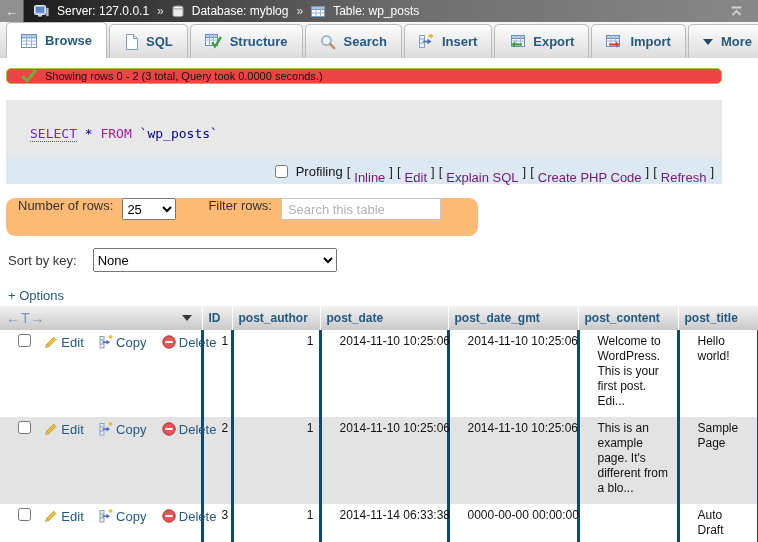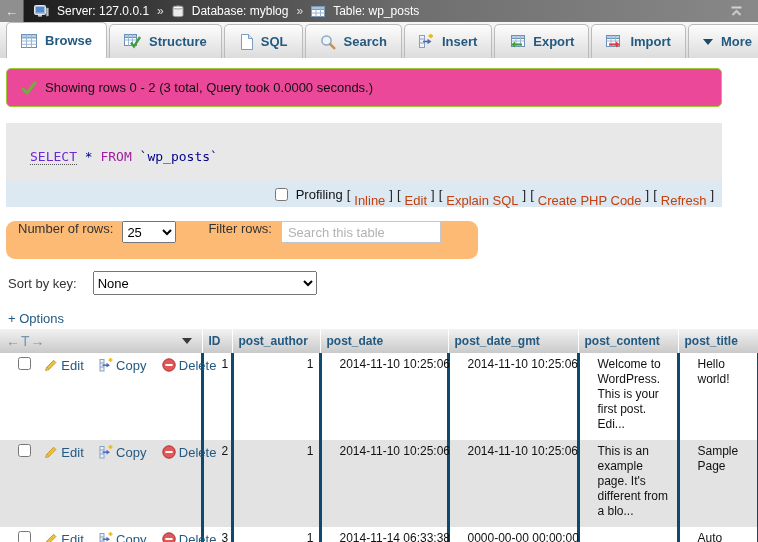--- a/index.html
+++ b/index.html
@@ -23,49 +23,49 @@
     display:flex; align-items:flex-end; padding-left:6px; }
   .tab { display:flex; align-items:center; gap:8px; height:34px; padding:0 14px;
     margin-right:2px; border:1px solid #bbb; border-bottom:none; border-radius:5px 5px 0 0;
     background:linear-gradient(#fdfdfd,#dcdcdc); color:#235a81; font-weight:bold; font-size:13px;
     cursor:pointer; white-space:nowrap; }
   .tab.active { background:#fff; height:36px; }
   .tri-down { width:0; height:0; border-left:5px solid transparent; border-right:5px solid transparent;
     border-top:6px solid #1e4a66; display:inline-block; }
 
   
-  .msgbox { margin:10px 6px 0 6px; width:716px; background:#ec4899; border:1px solid #9ac836;
-    border-radius:5px; padding:11px 14px; font-size:13px; color:#111;
+  .msgbox { margin:10px 6px 0 6px; width:716px; background:#ef4444; border:1px solid #9ac836;
+    border-radius:5px; padding:0 14px; font-size:11px; color:#111;
     display:flex; align-items:center; gap:8px; }
 
   
   .sqlwrap { margin:16px 6px 0 6px; width:716px; }
   .sqlquery { background:#e8e8e8; padding:26px 0 16px 24px;
     font-family:"DejaVu Sans Mono", monospace; font-size:13px; line-height:16px; }
   .kw1 { color:#6d28d9; border-bottom:1px dotted #555; }
   .op  { color:#00008b; }
   .kw2 { color:#a020a0; }
   .ident { color:#00008b; }
   .profilebar { background:#dce8f2; height:26px; display:flex; align-items:center;
     justify-content:flex-end; padding-right:8px; font-size:13px; color:#111; gap:4px;padding-left:16px; }
   .profilebar input { margin-right:4px; }
-  .plink { color:#c2410c; text-decoration:none; cursor:pointer;margin-top:12px; }
+  .plink { color:#701a75; text-decoration:none; cursor:pointer;margin-top:12px; }
   .pbr { color:#222; }
 
   
   .rowsbar { margin:14px 0 0 6px; width:472px; height:38px; background:#fdba74;
     border-radius:9px; display:flex; align-items:flex-start; gap:9px; padding:0 12px;
     font-size:13px; color:#333; }
   .rowsbar select { width:54px; height:22px; font-size:13px; }
   .filter-input { width:160px; height:22px; border:1px solid #c0c6cc; padding:2px 6px;
     font-size:13px; color:#333; font-family:"Liberation Sans",sans-serif; }
   .filter-input::placeholder { color:#b2b2b2; }
   .sortrow { margin:12px 0 0 8px; display:flex; align-items:center; gap:16px;
     font-size:13px; color:#333; height:24px; }
-  .sortrow select { width:224px; height:24px; font-size:13px; }
+  .sortrow select { width:244px; height:24px; font-size:13px; }
   .optionslink { display:inline-block; margin:16px 0 0 8px; color:#235a81; font-size:13px;
     text-decoration:none; cursor:pointer; height:16px; }
 
   
   table.results { margin-top:2px; width:758px; border-collapse:collapse; font-size:12px;
     table-layout:fixed; }
   table.results th { background:linear-gradient(#f2f2f2,#c9c9c9); color:#235a81; font-weight:bold;
     text-align:left; padding:4px 6px; height:24px; border-right:1px solid #fff; font-size:12px; }
   table.results td { vertical-align:top; padding:4px 5px 8px 18px; line-height:15px;
     border-right:3px solid #0c4a6e; color:#111; }
@@ -125,34 +125,34 @@
   <div class="tabbar">
     <div class="tab active">
       <svg width="16" height="14" viewBox="0 0 16 14">
           <rect x="0.5" y="0.5" width="15" height="13" fill="#fff" stroke="#6b8fb5"></rect>
           <rect x="0.5" y="0.5" width="15" height="3.4" fill="#b8cfe8" stroke="#6b8fb5"></rect>
           <path d="M5.5 0.5 V13.5 M10.5 0.5 V13.5 M0.5 7 H15.5 M0.5 10.3 H15.5" stroke="#9ab5d5" stroke-width="1"></path>
         </svg>
       <span>Browse</span>
     </div>
     <div class="tab">
+      <svg width="14" height="16" viewBox="0 0 14 16">
+          <path d="M2.5 0.5 H9.5 L13.5 4.5 V15.5 H2.5 Z" fill="#fff" stroke="#7a9cc0"></path>
+          <path d="M9.5 0.5 V4.5 H13.5" fill="#d8e4f0" stroke="#7a9cc0"></path>
+        </svg>
+      <span>SQL</span>
+    </div>
+    <div class="tab">
       <svg width="17" height="15" viewBox="0 0 17 15">
           <rect x="0.5" y="0.5" width="12" height="11" fill="#fff" stroke="#6b8fb5"></rect>
           <rect x="0.5" y="0.5" width="12" height="3" fill="#b8cfe8" stroke="#6b8fb5"></rect>
           <path d="M4.5 0.5 V11.5 M8.5 0.5 V11.5 M0.5 6 H12.5" stroke="#9ab5d5"></path>
           <path d="M7 8.5 L10 12.5 L16 3" stroke="#3f9e3f" stroke-width="2.4" fill="none"></path>
         </svg>
       <span>Structure</span>
-    </div>
-    <div class="tab">
-      <svg width="14" height="16" viewBox="0 0 14 16">
-          <path d="M2.5 0.5 H9.5 L13.5 4.5 V15.5 H2.5 Z" fill="#fff" stroke="#7a9cc0"></path>
-          <path d="M9.5 0.5 V4.5 H13.5" fill="#d8e4f0" stroke="#7a9cc0"></path>
-        </svg>
-      <span>SQL</span>
     </div>
     <div class="tab">
       <svg width="16" height="16" viewBox="0 0 16 16">
           <circle cx="6.5" cy="6.5" r="4.6" fill="#eef4fa" stroke="#8aa8c8" stroke-width="1.5"></circle>
           <path d="M10.2 10.2 L14.2 14.2" stroke="#c89050" stroke-width="2.6" stroke-linecap="round"></path>
         </svg>
       <span>Search</span>
     </div>
     <div class="tab">
       <svg width="15" height="15" viewBox="0 0 15 15">

